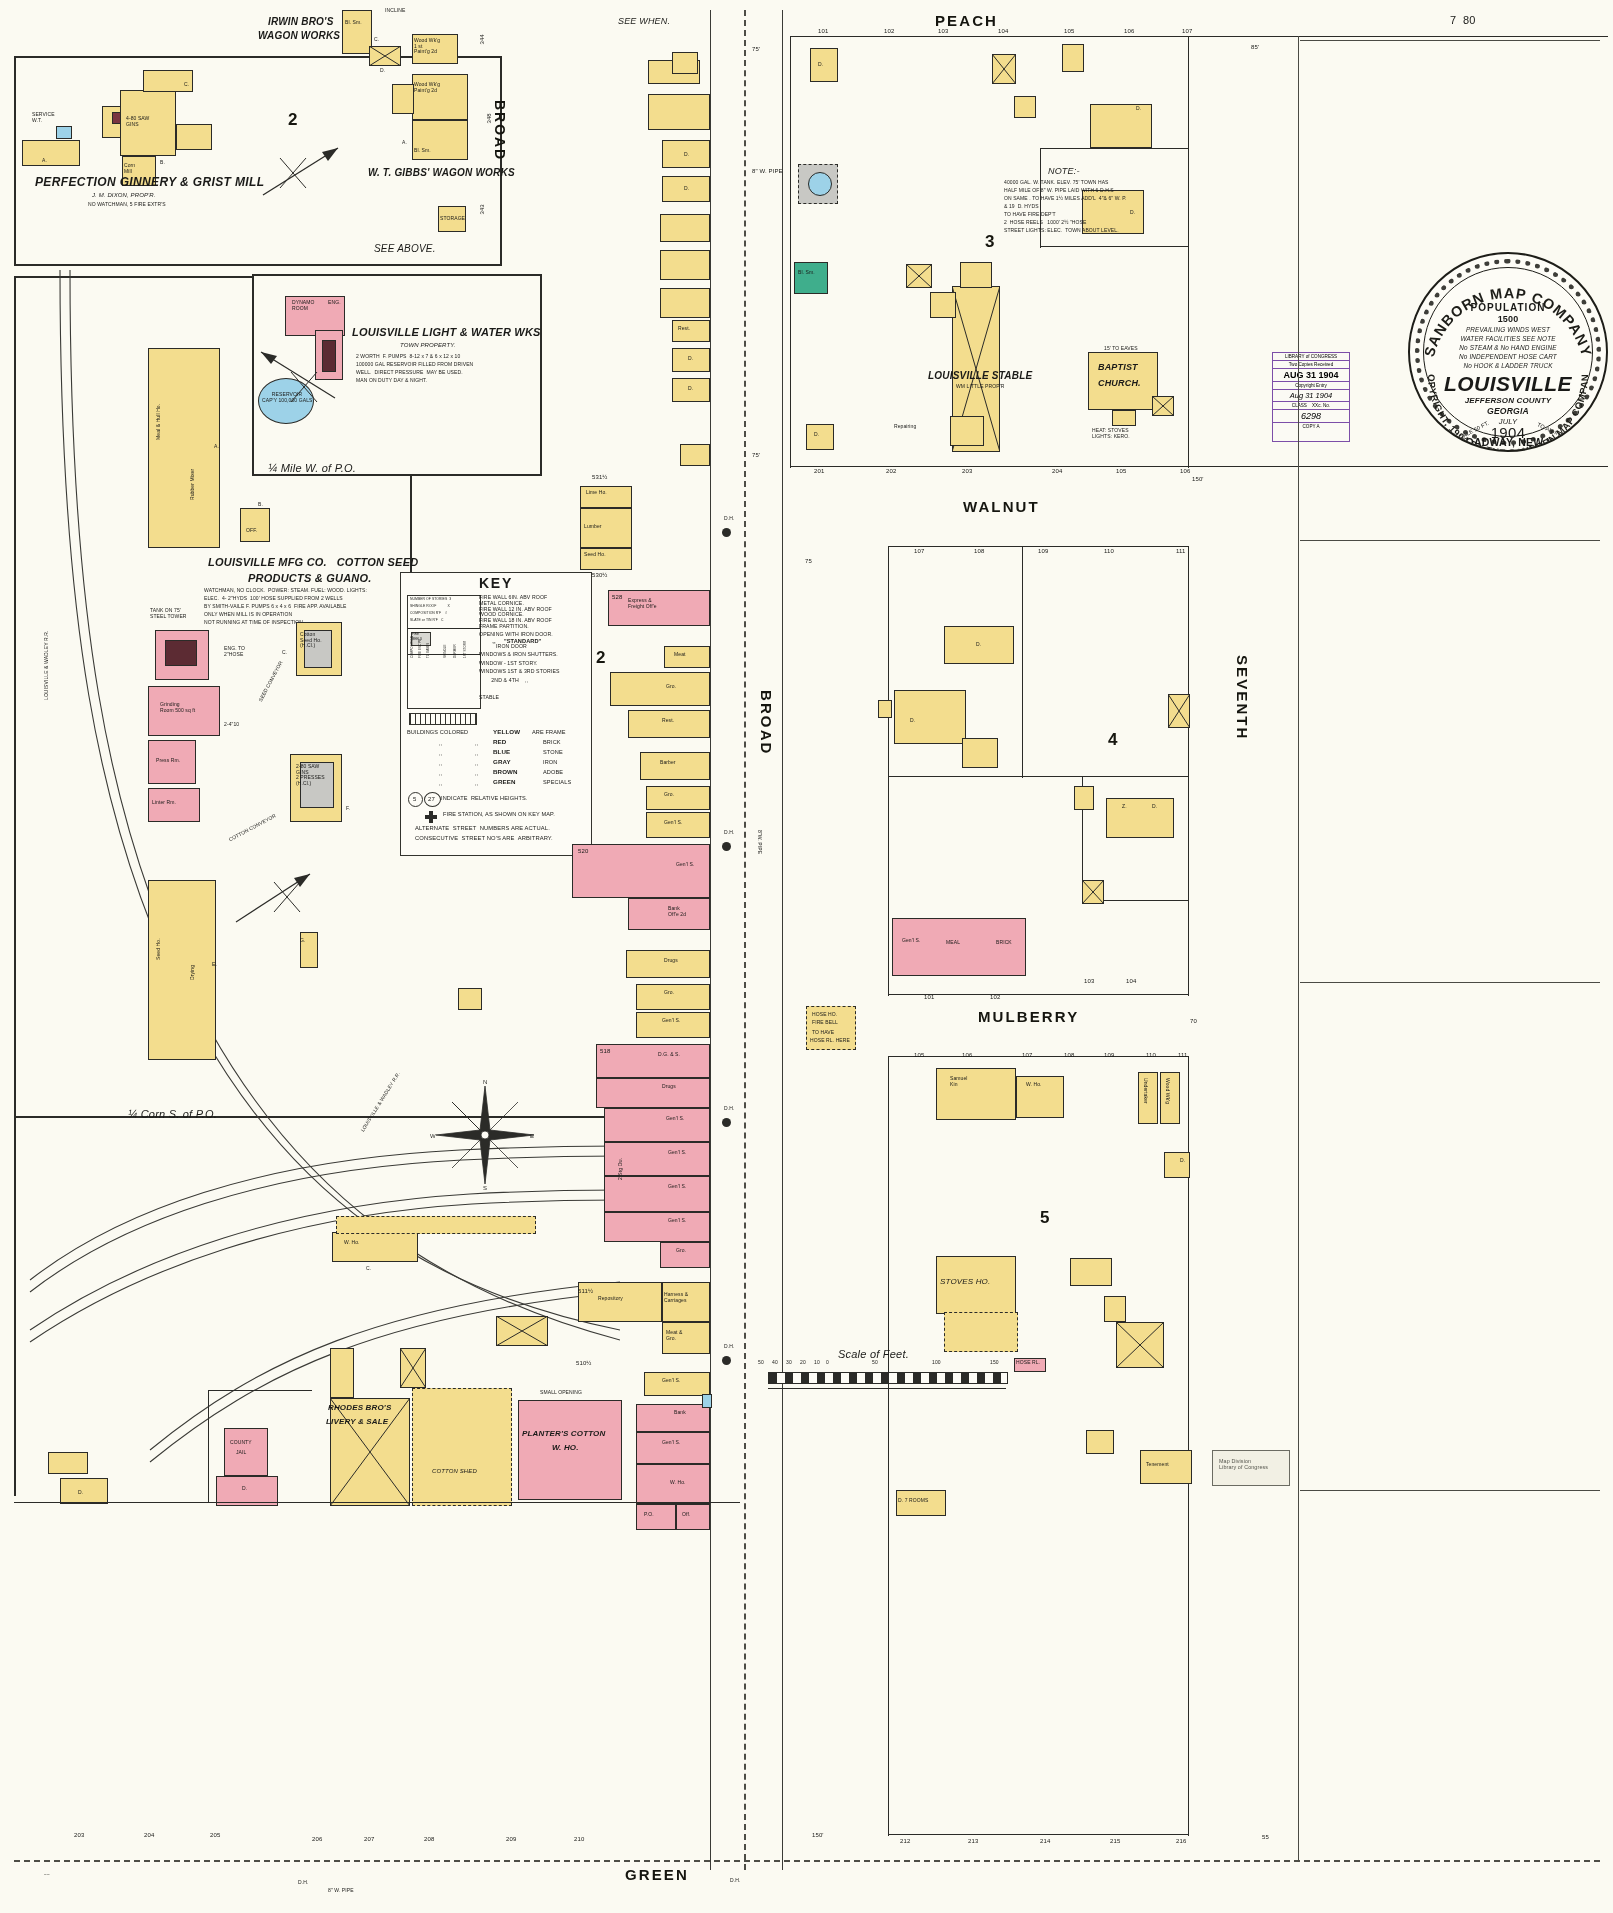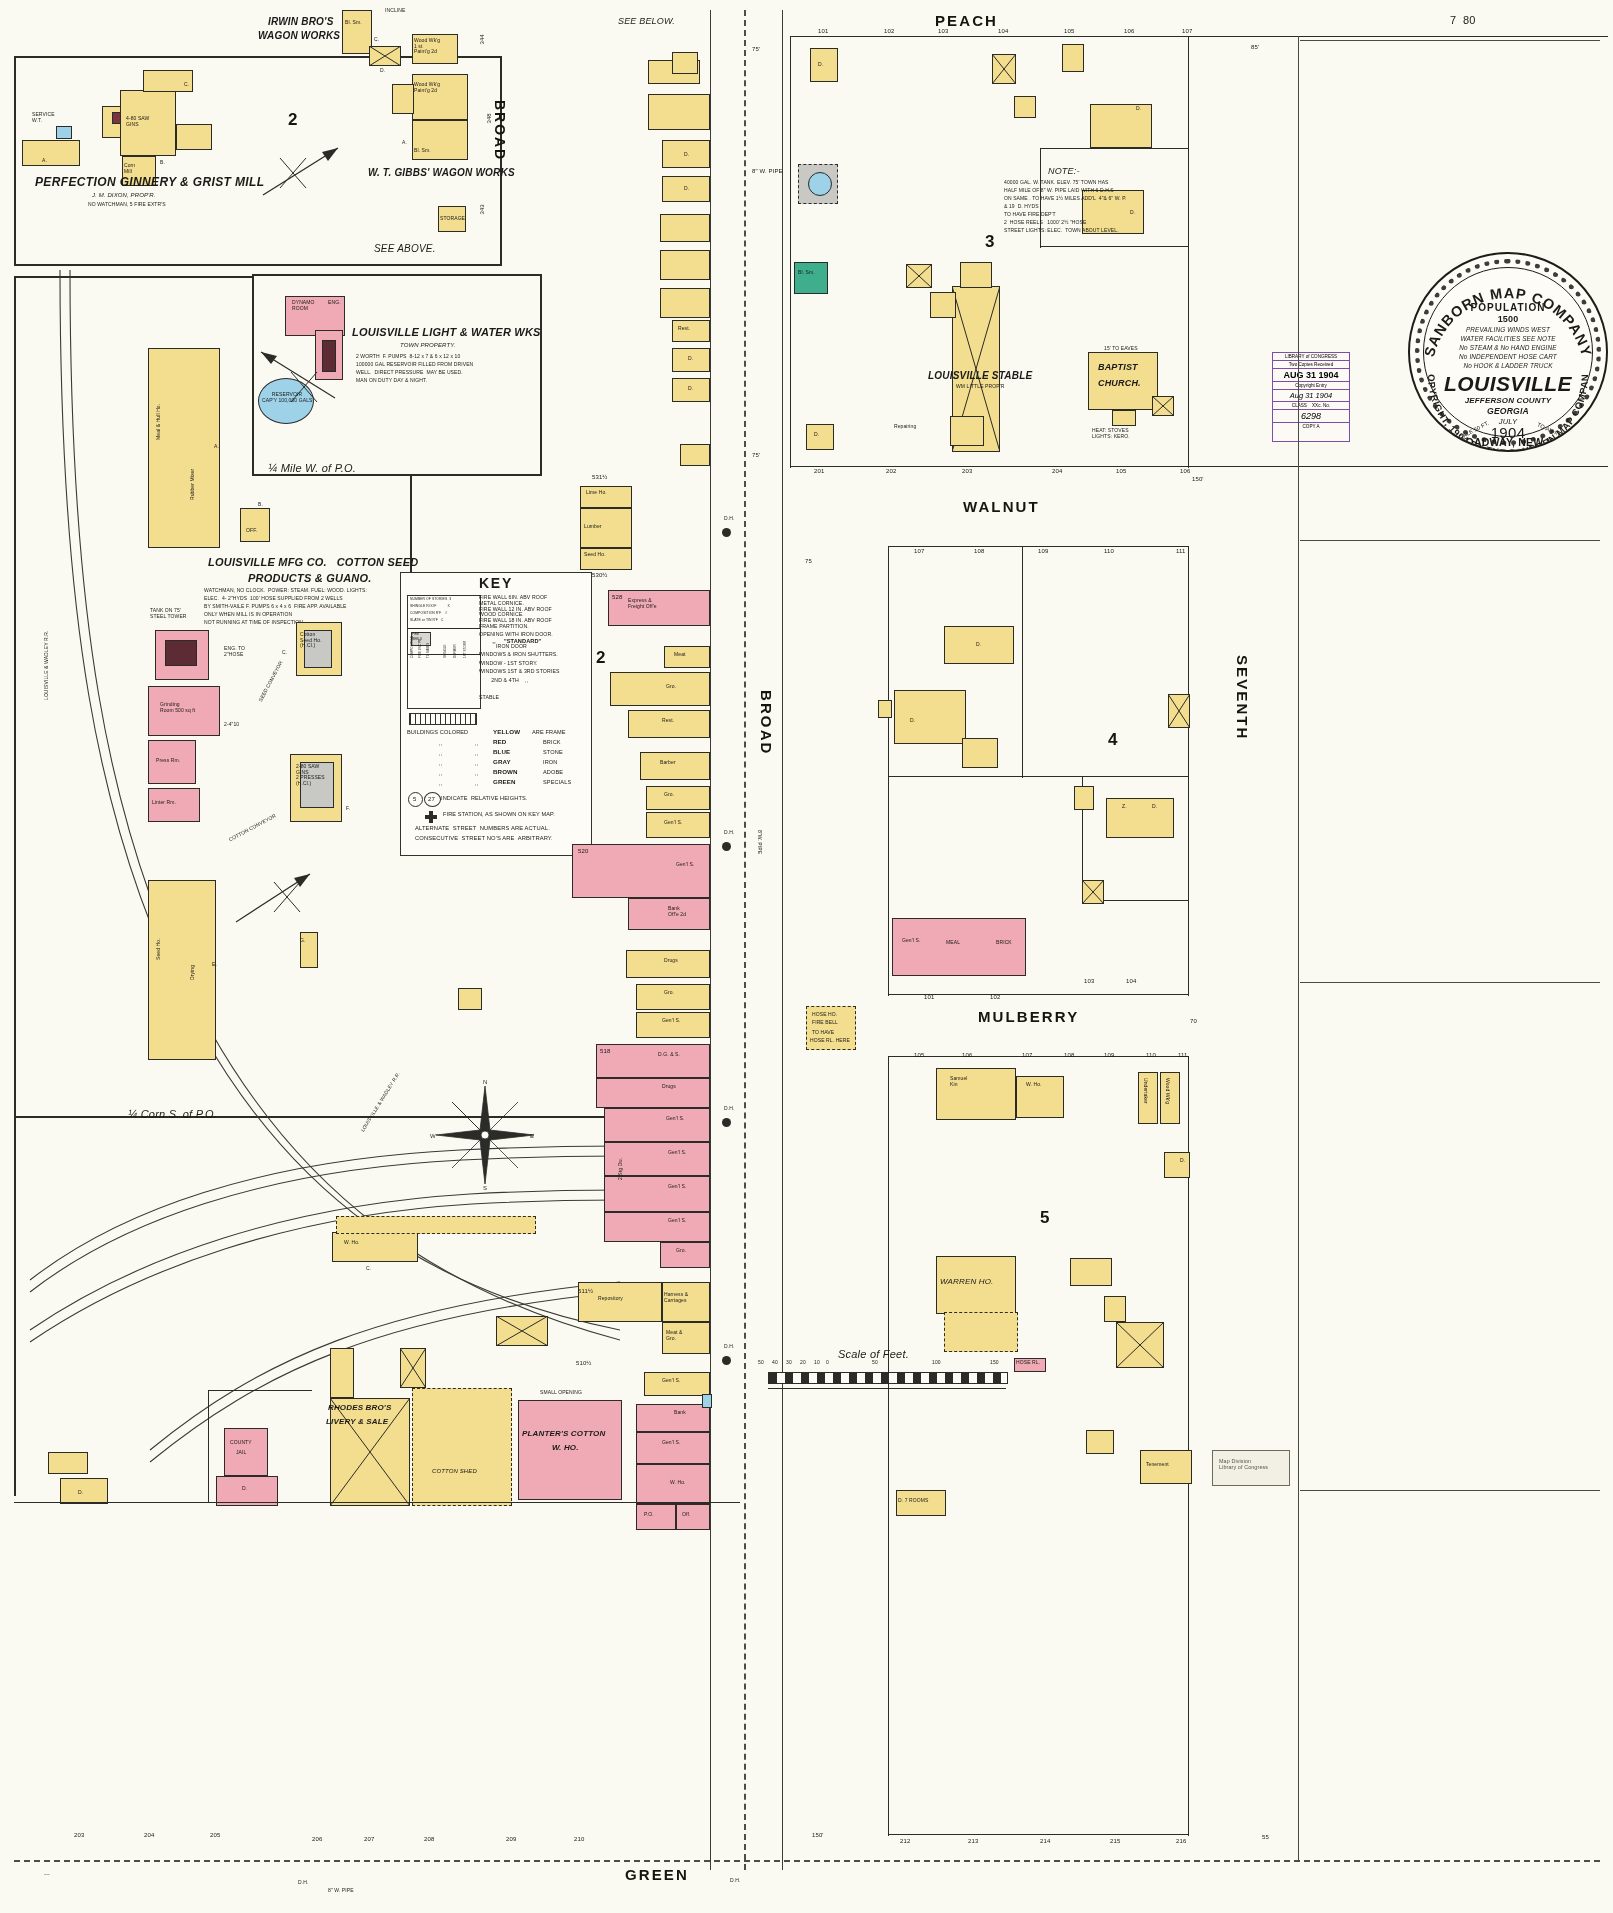--- a/index.html
+++ b/index.html
@@ -126,21 +126,21 @@
   <div class="lbl tiny" style="left:402px;top:140px;">A.</div>
   <div class="lbl xs" style="left:484px;top:115px;transform:rotate(-90deg);">348</div>
   <div class="lbl xs" style="left:477px;top:36px;transform:rotate(-90deg);">344</div>
   <div class="lbl sm blk ital" style="left:368px;top:167px;font-size:10px;">W. T. GIBBS' WAGON WORKS</div>
   <div class="bldg yellow" style="left:438px;top:206px;width:28px;height:26px;"></div>
   <div class="lbl tiny" style="left:440px;top:216px;">STORAGE</div>
   <div class="lbl xs" style="left:477px;top:206px;transform:rotate(-90deg);">343</div>
 
   <div class="blocknum" style="left:288px;top:110px;font-size:17px;">2</div>
   <div class="lbl sm ital" style="left:374px;top:243px;font-size:10px;">SEE ABOVE.</div>
-  <div class="lbl sm ital" style="left:618px;top:16px;font-size:9px;">SEE BELOW.</div>
+  <div class="lbl sm ital" style="left:618px;top:16px;font-size:9px;">SEE WHEN.</div>
 
   <div class="street" style="left:492px;top:100px;font-size:14px;writing-mode:vertical-rl;">BROAD</div>
 
   <div class="rose" style="left:258px;top:140px;">
     <svg width="90" height="60">
       <line x1="5" y1="55" x2="80" y2="8" stroke="#2b2b28" stroke-width="1.3"></line>
       <polygon points="80,8 64,12 70,21" fill="#2b2b28"></polygon>
       <line x1="22" y1="18" x2="48" y2="48" stroke="#2b2b28" stroke-width="1"></line>
       <line x1="48" y1="18" x2="22" y2="48" stroke="#2b2b28" stroke-width="1"></line>
     </svg>
@@ -758,21 +758,21 @@
   <div class="lbl tiny" style="left:1026px;top:1082px;">W. Ho.</div>
   <div class="bldg yellow" style="left:1138px;top:1072px;width:20px;height:52px;"></div>
   <div class="lbl tiny" style="left:1142px;top:1078px;writing-mode:vertical-rl;">Undertaker</div>
   <div class="bldg yellow" style="left:1160px;top:1072px;width:20px;height:52px;"></div>
   <div class="lbl tiny" style="left:1164px;top:1078px;writing-mode:vertical-rl;">Wood Wk'g</div>
   <div class="bldg yellow" style="left:1164px;top:1152px;width:26px;height:26px;"></div>
   <div class="lbl tiny" style="left:1180px;top:1158px;">D.</div>
   <div class="blocknum" style="left:1040px;top:1208px;font-size:17px;">5</div>
   <div class="bldg yellow" style="left:1070px;top:1258px;width:42px;height:28px;"></div>
   <div class="bldg yellow" style="left:936px;top:1256px;width:80px;height:58px;"></div>
-  <div class="lbl xs ital" style="left:940px;top:1278px;font-size:8px;">WARREN HO.</div>
+  <div class="lbl xs ital" style="left:940px;top:1278px;font-size:8px;">STOVES HO.</div>
   <div class="bldg yellow" style="left:944px;top:1312px;width:74px;height:40px;border-style:dashed;"></div>
   <div class="bldg yellow" style="left:1116px;top:1322px;width:48px;height:46px;"></div>
   <div class="xmark" style="left:1116px;top:1322px;width:48px;height:46px;">
     <svg width="48" height="46">
         <line x1="0" y1="0" x2="48" y2="46" stroke="#2b2b28" stroke-width="1"></line>
         <line x1="48" y1="0" x2="0" y2="46" stroke="#2b2b28" stroke-width="1"></line>
       </svg>
   </div>
   <div class="bldg yellow" style="left:1104px;top:1296px;width:22px;height:26px;"></div>
   <div class="bldg yellow" style="left:1086px;top:1430px;width:28px;height:24px;"></div>

